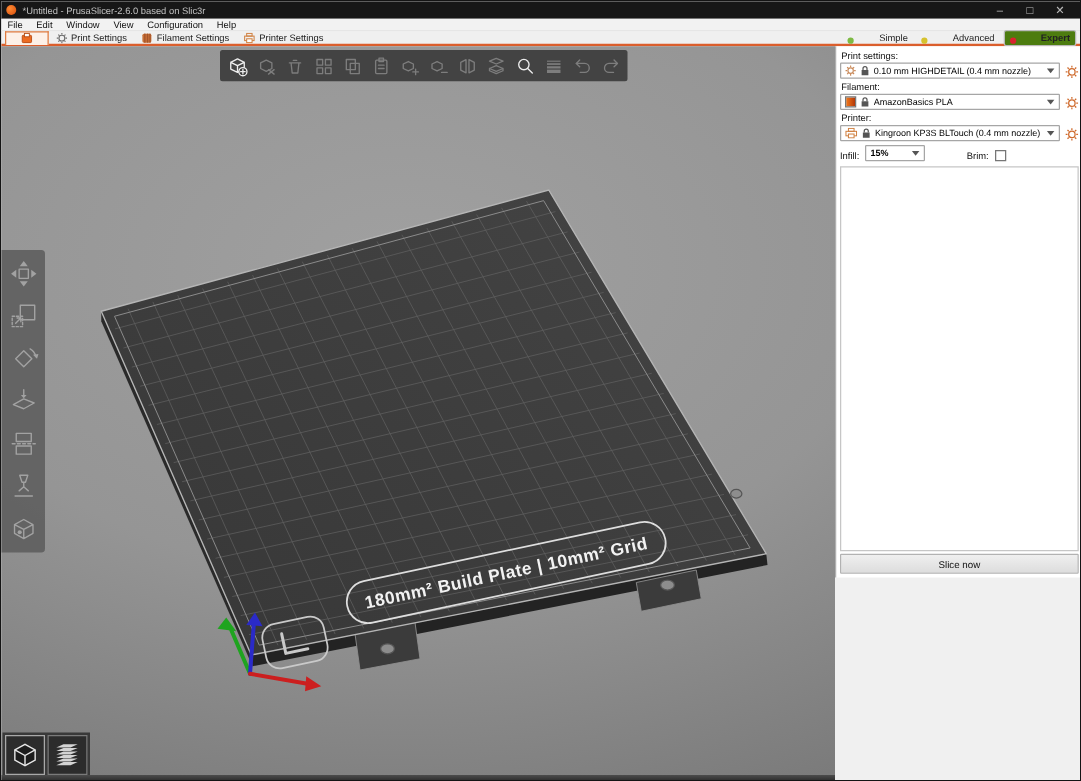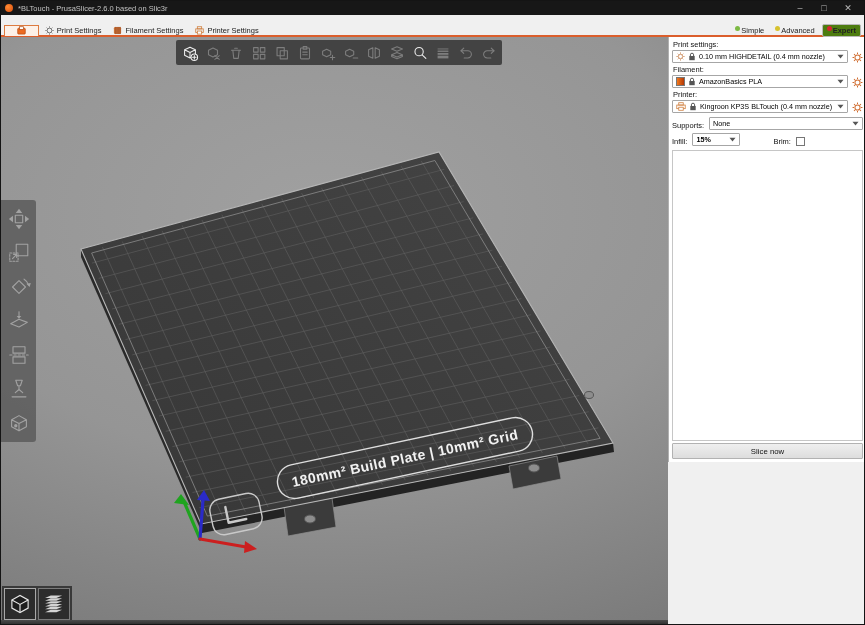--- a/index.html
+++ b/index.html
@@ -17,21 +17,21 @@
   
   .menubar { position:absolute; left:0; top:14px; width:100%; height:10px; background:#f2f2f2; display:flex; align-items:center; padding-left:5px; gap:11px; border-bottom:1px solid #e6e6e6; }
   .menubar span { font-size:7.5px; color:#111; }
 
   
   .tabbar { position:absolute; left:0; top:24px; width:100%; height:12px; background:#f0f0f0; border-bottom:2px solid #db5e2c; display:flex; align-items:center; padding-left:3px; }
   .tab { display:flex; align-items:center; gap:3px; height:11px; padding:0 6px; font-size:7.5px; color:#222; }
   .tab.active { background:#fdf1e8; border:1px solid #dd7b40; border-bottom:none; color:#d4591e; font-weight:bold;flex-direction:column; }
   .tab svg { flex:none; }
   .modes { margin-left:auto; display:flex; align-items:center; gap:3px; padding-right:3px; }
-  .mode { display:flex; align-items:flex-start; gap:1px; font-size:7.5px; color:#222; padding:1px 4px; }
+  .mode { display:flex; align-items:flex-end; gap:20px; font-size:7.5px; color:#222; padding:1px 4px; }
   .mode .dot { width:5px; height:5px; border-radius:50%; flex:none; }
   .mode.active { font-weight:bold; background:#4d7c0f; border:1px solid #b9b9b9; border-radius:2px; }
 
   
   .main { position:absolute; left:0; top:36px; width:865px; height:589px; }
   .viewport { position:absolute; left:0; top:0; width:667px; height:589px;
     background:radial-gradient(130% 95% at 48% 30%, #a0a0a0 0%, #959595 45%, #7e7e7e 78%, #6e6e6e 100%); overflow:hidden; }
   .viewport .bottom-edge { position:absolute; left:0; bottom:0; width:100%; height:6px; background:linear-gradient(#4c4c4c,#242424); }
   .scene { position:absolute; left:0; top:0; }
 
@@ -70,28 +70,36 @@
   .obj-body { flex:1; }
   .slice-btn { margin-top:2px; height:16px; line-height:15px; text-align:center; background:linear-gradient(#efefef,#dddddd); border:1px solid #b2b2b2; border-radius:1px; font-size:7.8px; color:#111; }
 </style>
 </head>
 <body>
 
 <div class="win">
 
   <div class="titlebar">
     <div class="app-icon"></div>
-    <div class="win-title">*BLTouch - PrusaSlicer-2.6.0 based on Slic3r</div>
+    <div class="win-title">*Untitled - PrusaSlicer-2.6.0 based on Slic3r</div>
     <div class="win-controls">
       <span>–</span>
       <span>□</span>
       <span>✕</span>
     </div>
   </div>
 
+  <div class="menubar">
+    <span>File</span>
+    <span>Edit</span>
+    <span>Window</span>
+    <span>View</span>
+    <span>Configuration</span>
+    <span>Help</span>
+  </div>
 
   <div class="tabbar">
     <div class="tab active">
       <svg width="9" height="9" viewBox="0 0 10 10">
           <rect x="0.8" y="2.5" width="8.4" height="6.5" rx="1" fill="#ed6b21" stroke="#b44a12" stroke-width="0.8"></rect>
           <rect x="2.8" y="0.8" width="4.4" height="3" fill="#fff" stroke="#b44a12" stroke-width="0.8"></rect>
         </svg>
       <span>Plater</span>
     </div>
     <div class="tab">
@@ -459,29 +467,20 @@
                 <line x1="9.8" y1="6" x2="11.4" y2="6"></line>
                 <line x1="2.2" y1="2.2" x2="3.3" y2="3.3"></line>
                 <line x1="8.7" y1="8.7" x2="9.8" y2="9.8"></line>
                 <line x1="2.2" y1="9.8" x2="3.3" y2="8.7"></line>
                 <line x1="8.7" y1="3.3" x2="9.8" y2="2.2"></line>
               </g>
             </svg>
           </div>
       </div>
 
-      <div class="p-row" style="margin-top:3px;">
-        <span class="inline-label">Supports:</span>
-        <div class="combo">
-          <span class="combo-text">None</span>
-          <svg class="chev" width="7" height="5" viewBox="0 0 7 5">
-              <polygon points="0.5,0.8 6.5,0.8 3.5,4.5" fill="#555"></polygon>
-            </svg>
-        </div>
-      </div>
 
       <div class="p-row" style="margin-top:2px;">
         <span class="inline-label">Infill:</span>
         <div class="combo small">
           <span class="combo-text">15%</span>
           <svg class="chev" width="7" height="5" viewBox="0 0 7 5">
               <polygon points="0.5,0.8 6.5,0.8 3.5,4.5" fill="#555"></polygon>
             </svg>
         </div>
         <span class="inline-label" style="margin-left:30px;">Brim:</span>

